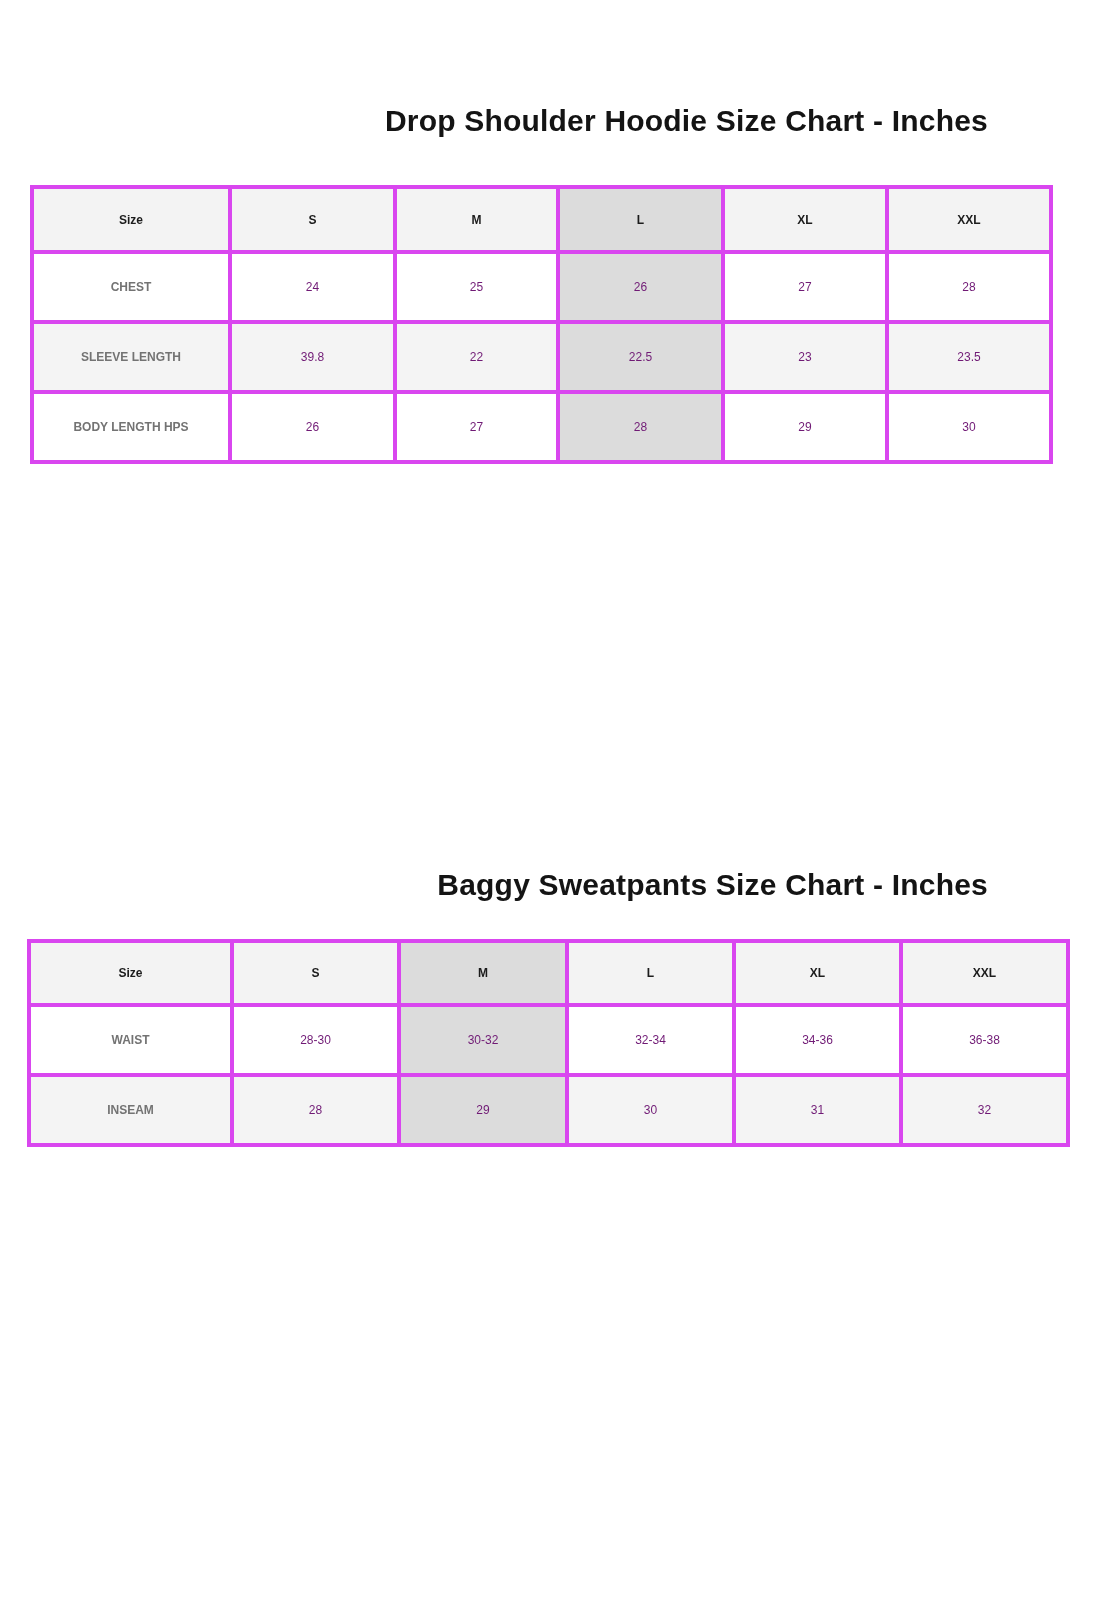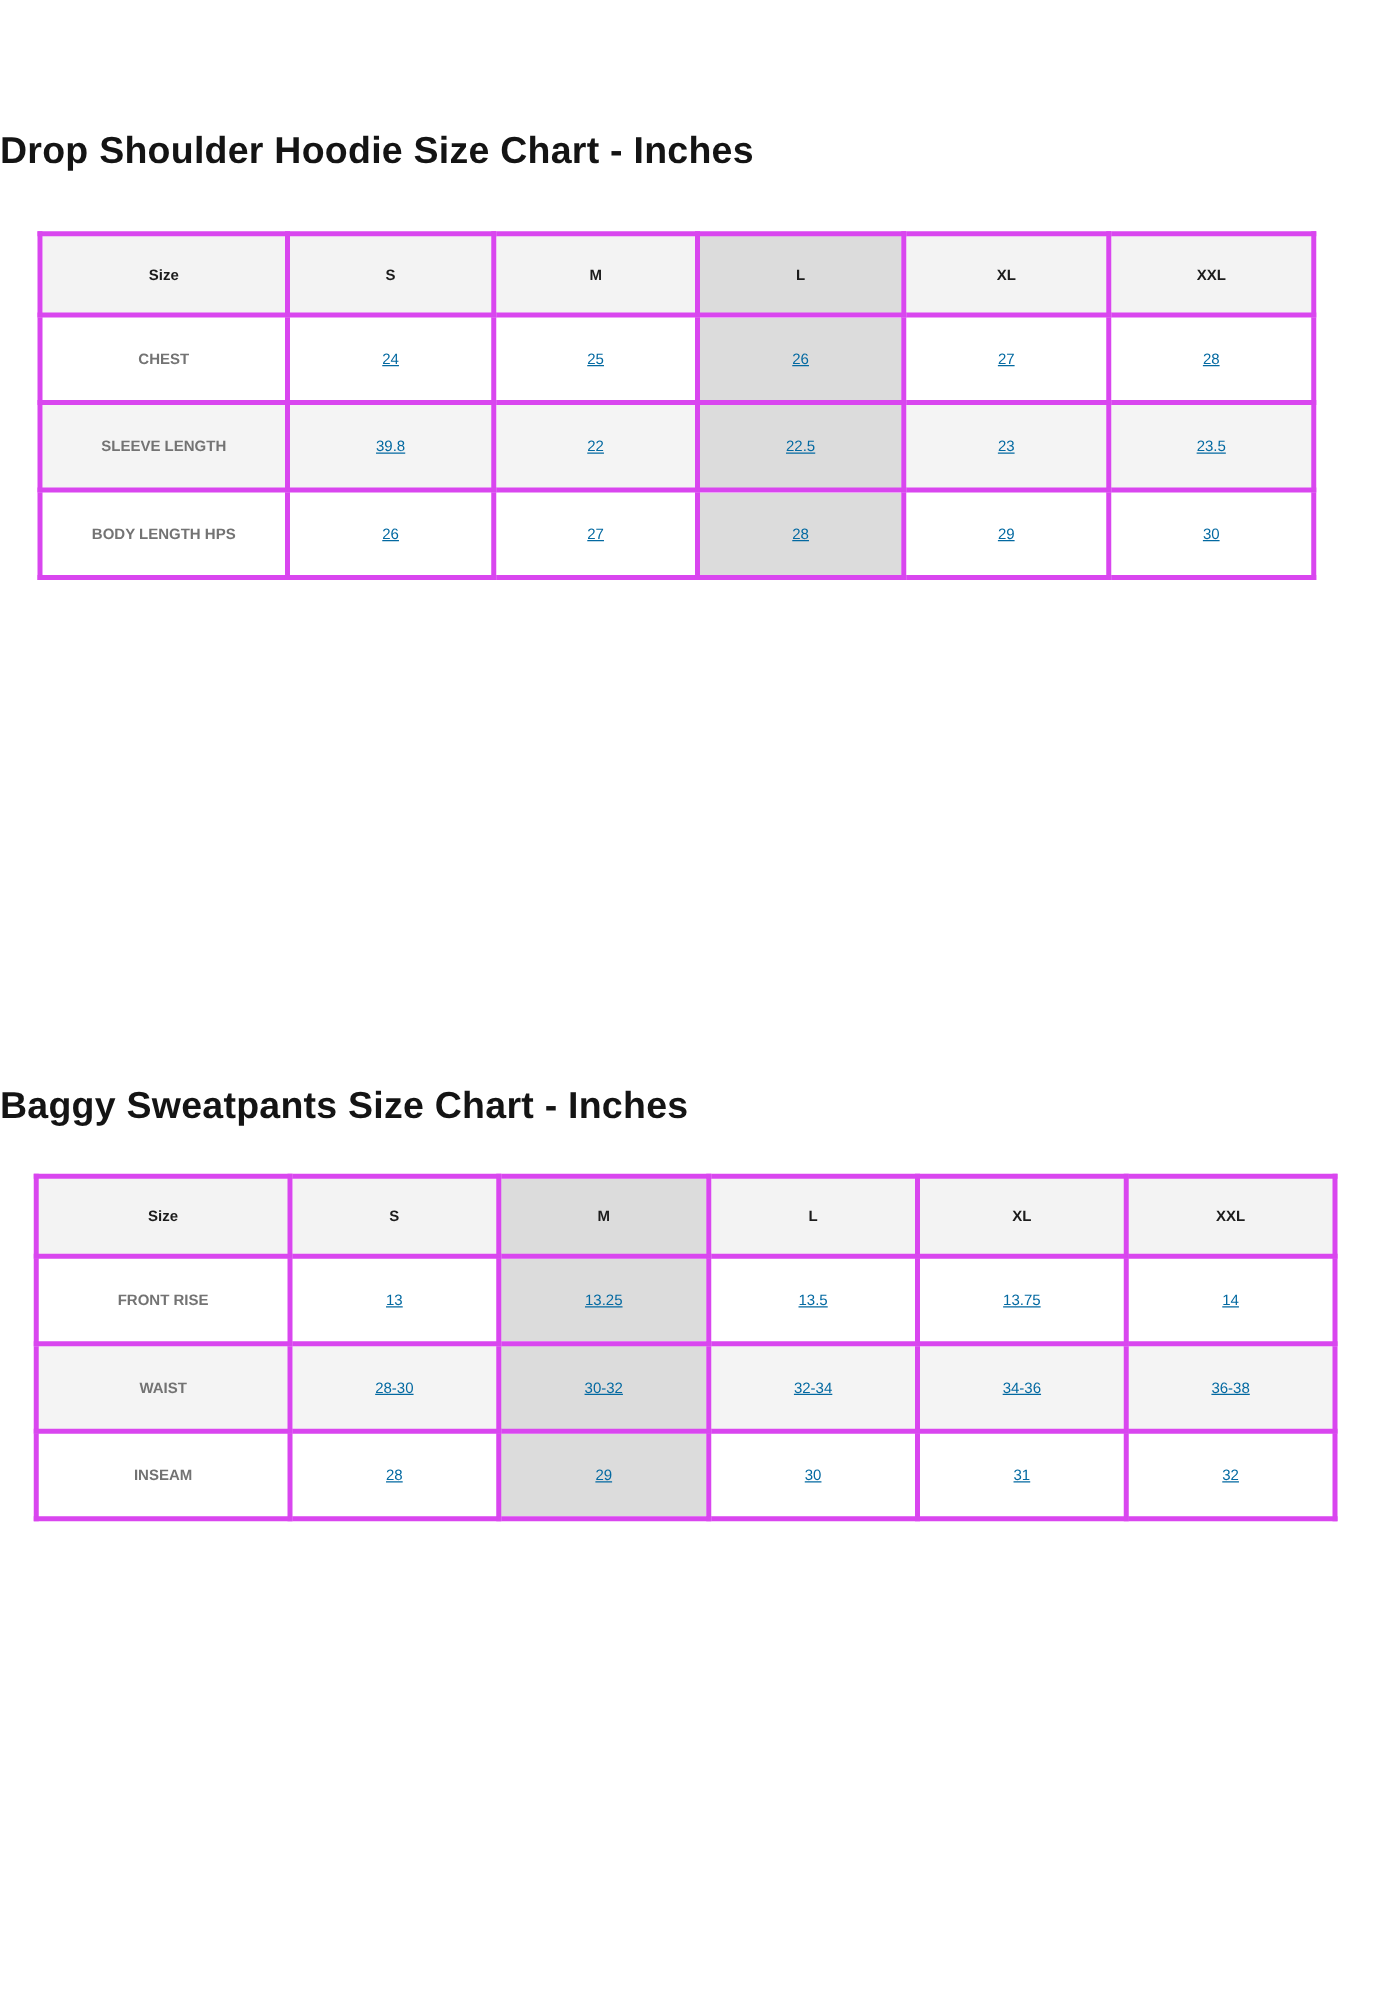--- a/index.html
+++ b/index.html
@@ -11,21 +11,21 @@
     font-family: "Liberation Sans", sans-serif;
     color: #282828;
     position: relative;
     overflow: hidden;
   }
   .chart-title {
     position: absolute;
     left: 0;
     width: 988px;
     margin: 0;
-    text-align: left;
+    text-align: right;
     font-size: 30px;
     line-height: 34px;
     font-weight: bold;
     color: #141414;
     letter-spacing: 0.2px;
   }
   #title1 { top: 104px; }
   #title2 { top: 852px; margin-top: 16px; }
 
   table.size-table {
@@ -52,21 +52,21 @@
   .size-table thead th {
     background: #f3f3f3;
     font-weight: bold;
     color: #1c1c1c;
   }
   .size-table tbody th {
     font-weight: bold;
     color: #737373;
     background: #ffffff;
   }
-  .size-table tbody td { background: #ffffff; color: #0369a1; text-decoration: underline; }
+  .size-table tbody td { background: #ffffff; color: #701a75; }
   .size-table tbody tr:nth-child(even) th,
   .size-table tbody tr:nth-child(even) td { background: #f4f4f4; }
 
   .size-table .hl { background: #dcdcdc !important; }
 </style>
 </head>
 <body>
 
 <h2 id="title1" class="chart-title">Drop Shoulder Hoodie Size Chart - Inches</h2>
 
@@ -133,28 +133,20 @@
       <th>Size</th>
       <th>S</th>
       <th class="hl">M</th>
       <th>L</th>
       <th>XL</th>
       <th>XXL</th>
     </tr>
   </thead>
   <tbody>
     <tr>
-      <th>FRONT RISE</th>
-      <td>13</td>
-      <td class="hl">13.25</td>
-      <td>13.5</td>
-      <td>13.75</td>
-      <td>14</td>
-    </tr>
-    <tr>
       <th>WAIST</th>
       <td>28-30</td>
       <td class="hl">30-32</td>
       <td>32-34</td>
       <td>34-36</td>
       <td>36-38</td>
     </tr>
     <tr>
       <th>INSEAM</th>
       <td>28</td>

